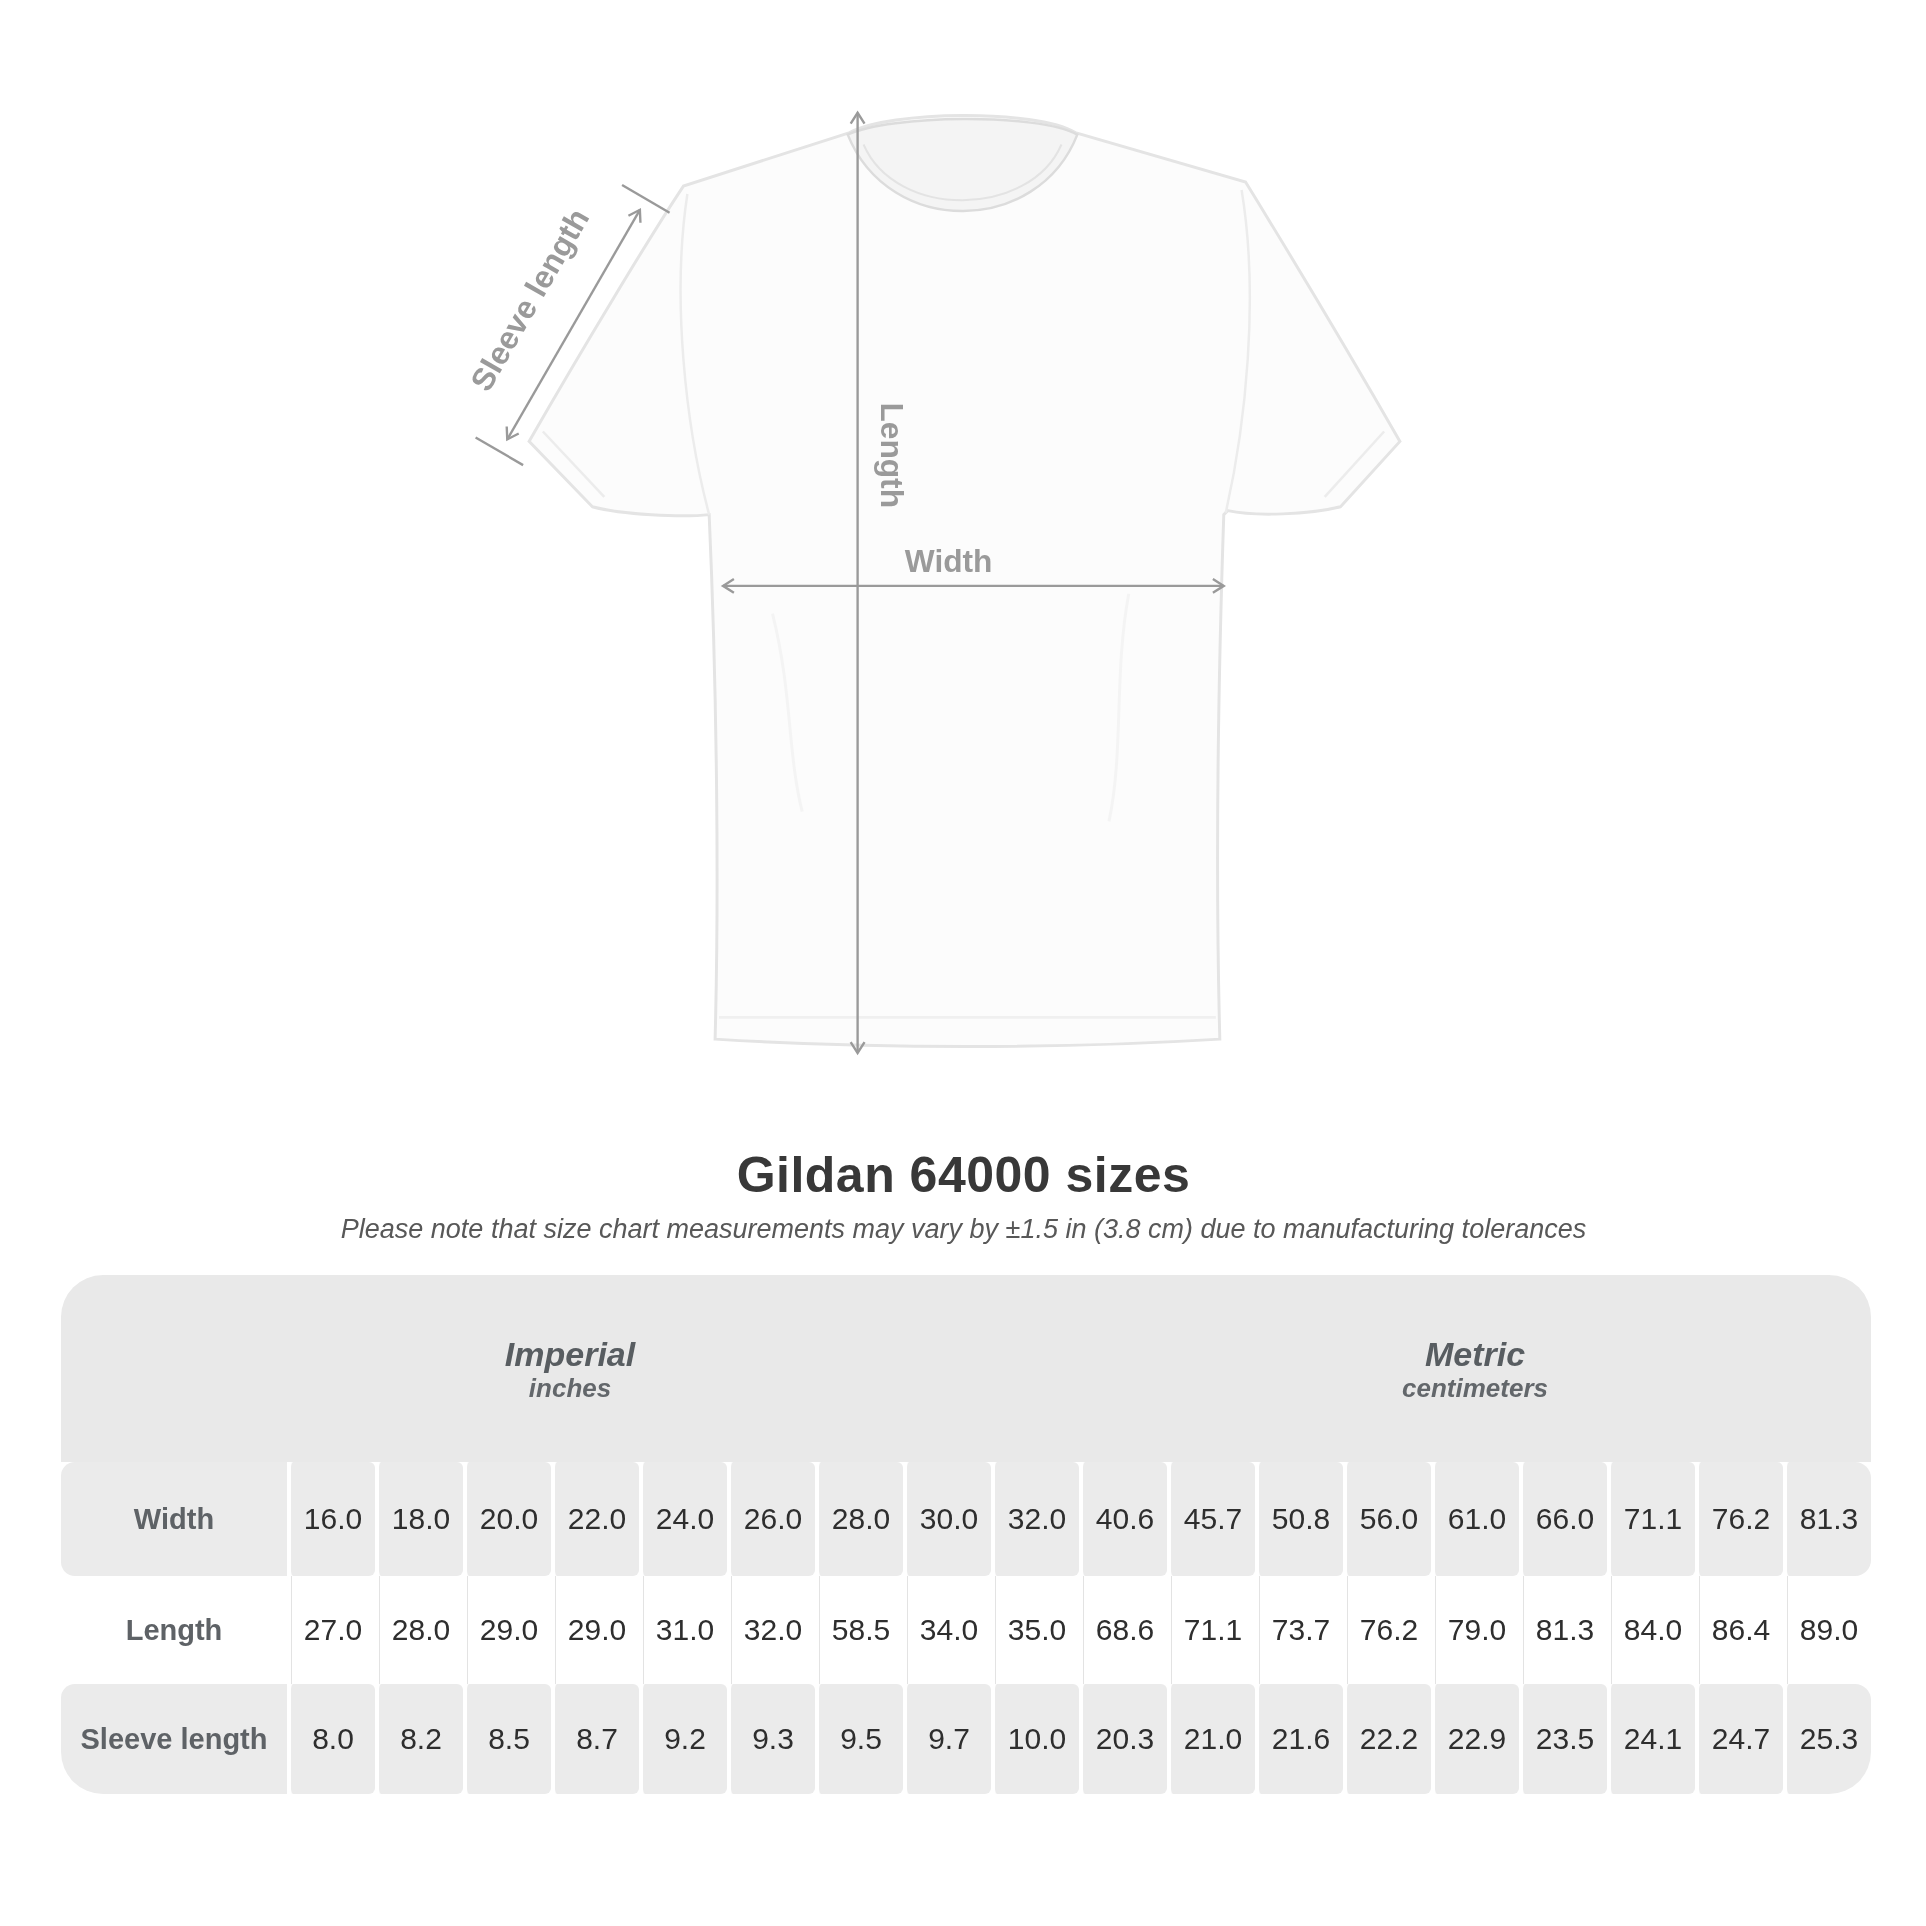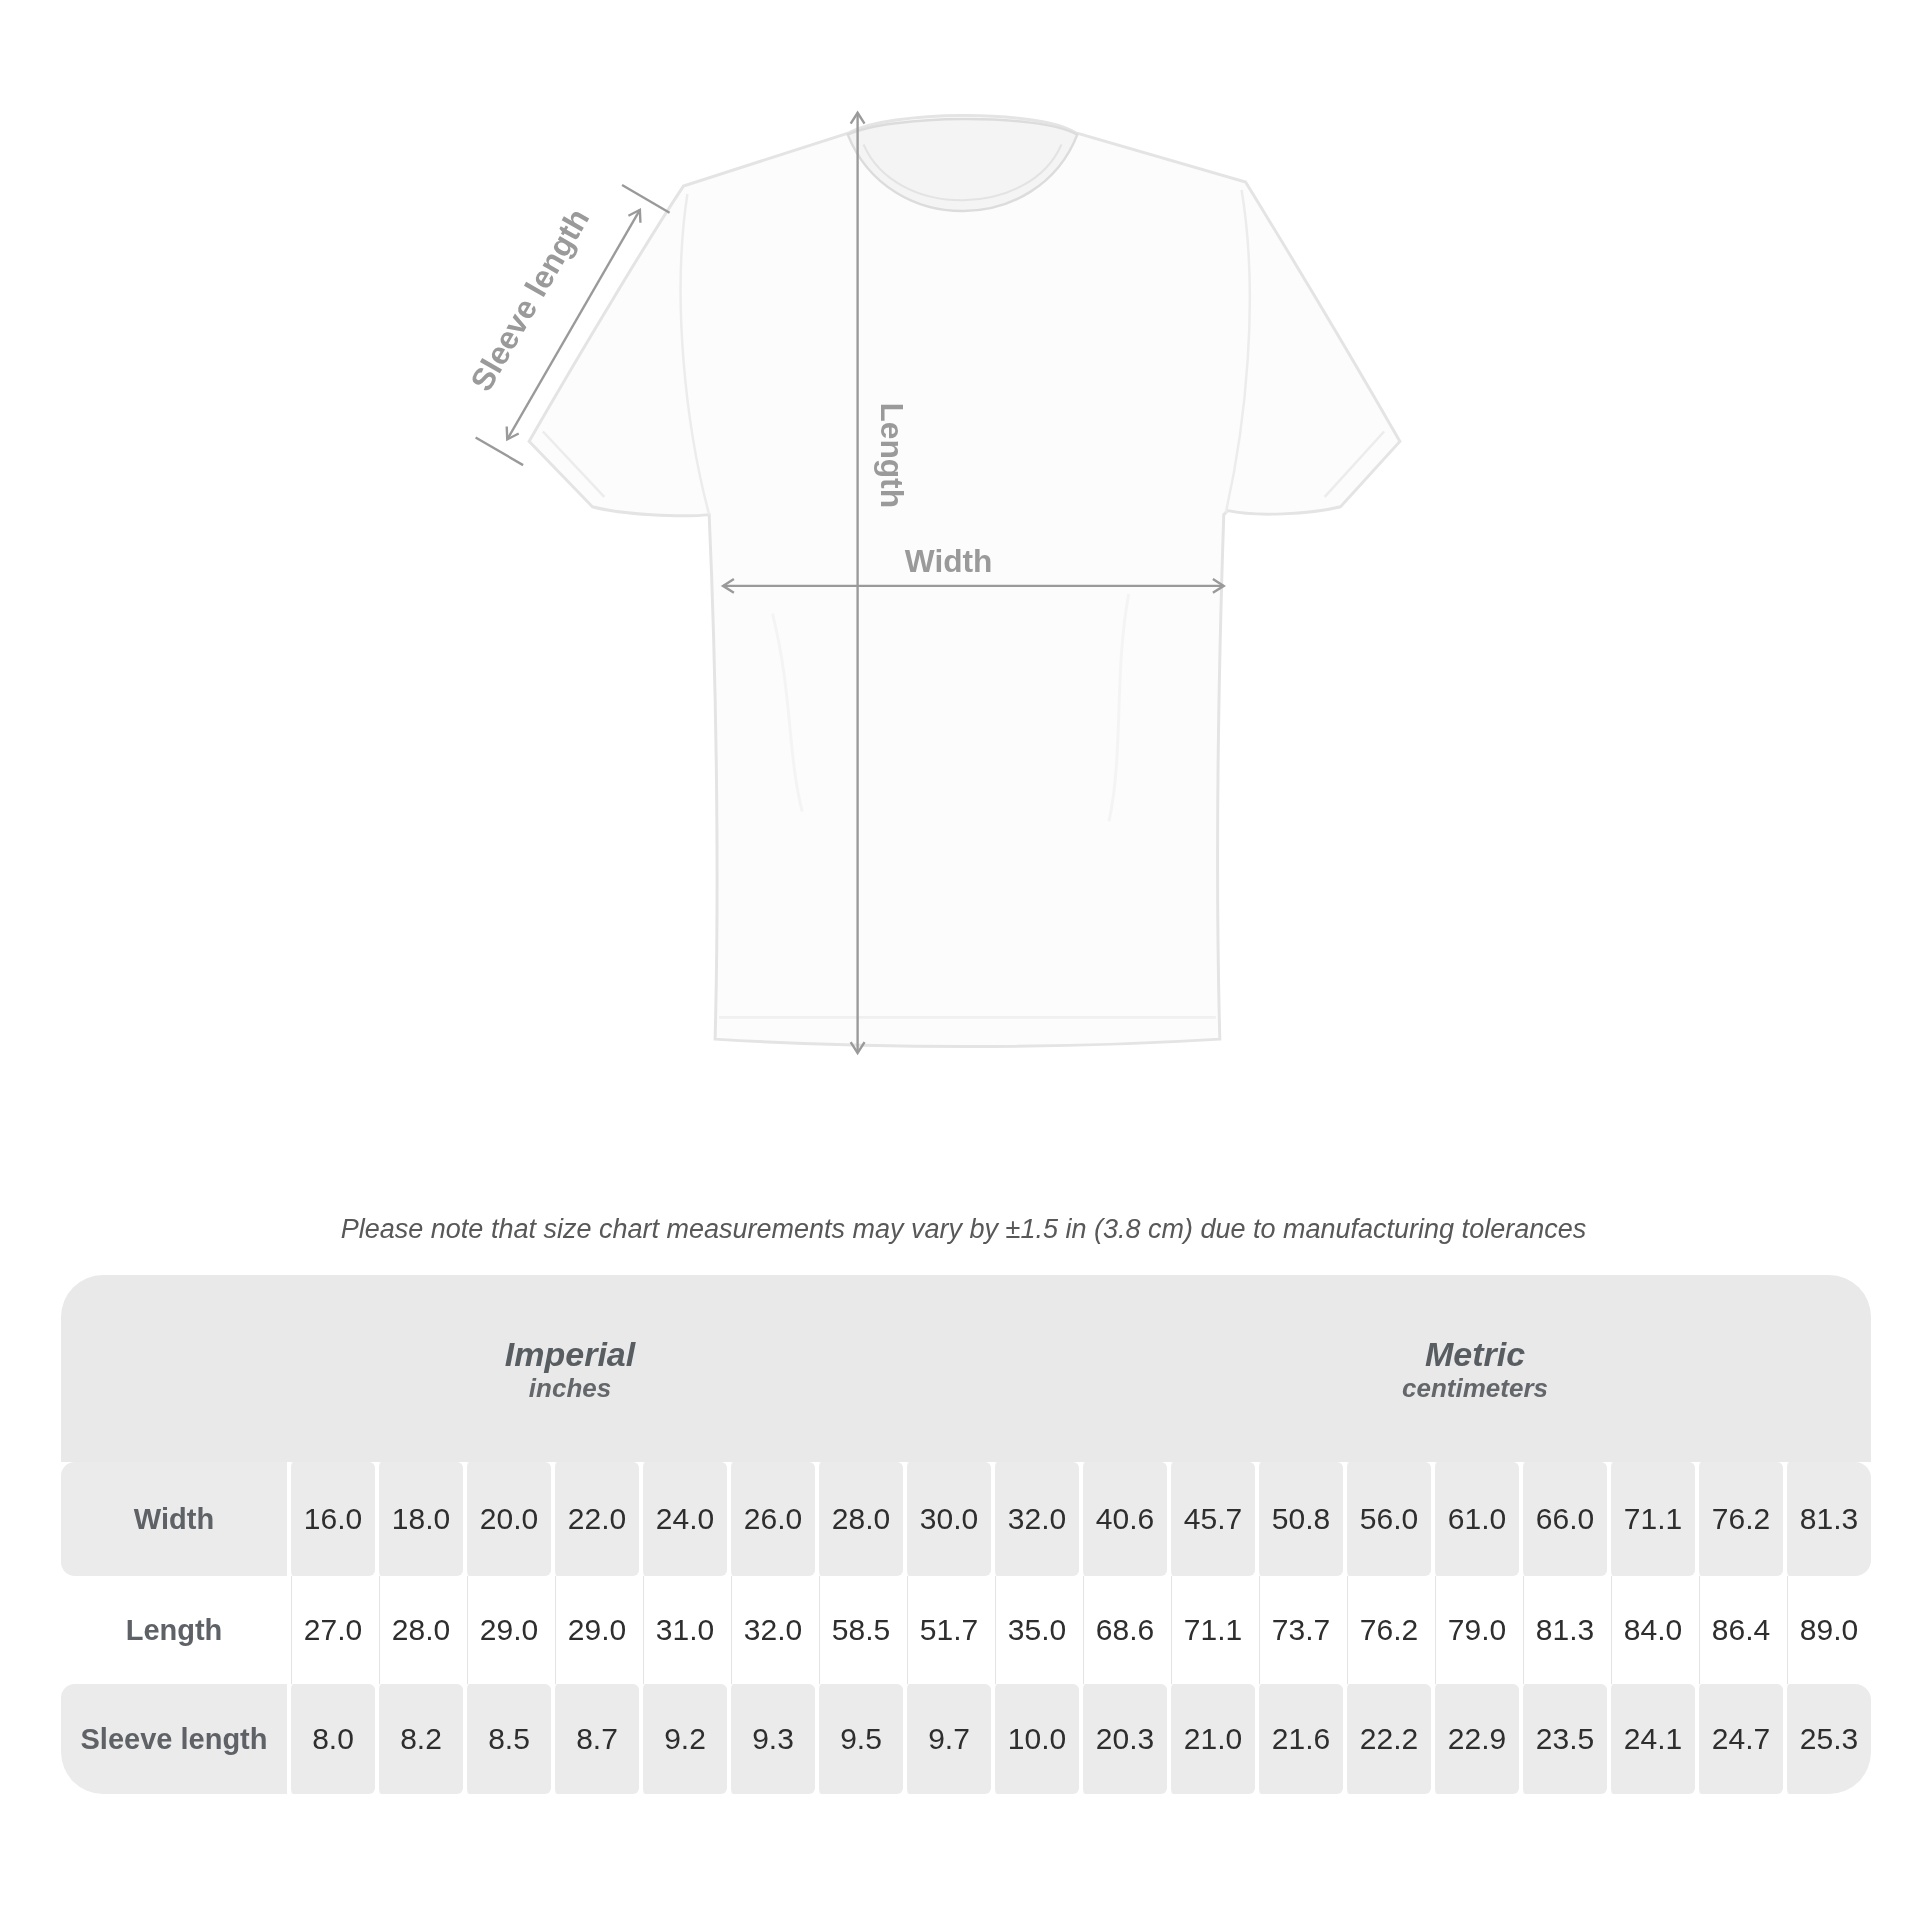--- a/index.html
+++ b/index.html
@@ -92,20 +92,21 @@
       <line x1="628" y1="187" x2="676" y2="215"></line>
       <line x1="480" y1="442" x2="528" y2="470"></line>
     </g>
     <g fill="#9a9a9a" font-family="Liberation Sans, sans-serif" font-size="32" font-weight="bold" text-anchor="middle">
       <text x="537" y="304" transform="rotate(-60 537 304)" dominant-baseline="middle">Sleeve length</text>
       <text x="898" y="460" transform="rotate(90 898 460)" dominant-baseline="middle">Length</text>
       <text x="958" y="578">Width</text>
     </g>
   </svg>
 
+  <div class="page-title">Gildan 64000 sizes</div>
   <div class="page-note">Please note that size chart measurements may vary by ±1.5 in (3.8 cm) due to manufacturing tolerances</div>
 
   <table class="size-table">
     <colgroup>
       <col style="width:226px">
       <col span="18">
     </colgroup>
     <tbody>
         <tr class="unit-row">
       <th colspan="10" class="unit-cell left">
@@ -141,21 +142,21 @@
         </tr>
         <tr class="r-white dr1">
           <th class="first rlabel">Length</th>
           <td class="cell vcell whiteline">27.0</td>
           <td class="cell vcell whiteline">28.0</td>
           <td class="cell vcell whiteline">29.0</td>
           <td class="cell vcell whiteline">29.0</td>
           <td class="cell vcell whiteline">31.0</td>
           <td class="cell vcell whiteline">32.0</td>
           <td class="cell vcell whiteline">58.5</td>
-          <td class="cell vcell whiteline">51.7</td>
+          <td class="cell vcell whiteline">34.0</td>
           <td class="cell vcell whiteline">35.0</td>
           <td class="cell vcell whiteline">68.6</td>
           <td class="cell vcell whiteline">71.1</td>
           <td class="cell vcell whiteline">73.7</td>
           <td class="cell vcell whiteline">76.2</td>
           <td class="cell vcell whiteline">79.0</td>
           <td class="cell vcell whiteline">81.3</td>
           <td class="cell vcell whiteline">84.0</td>
           <td class="cell vcell whiteline">86.4</td>
           <td class="cell vcell whiteline">89.0</td>

